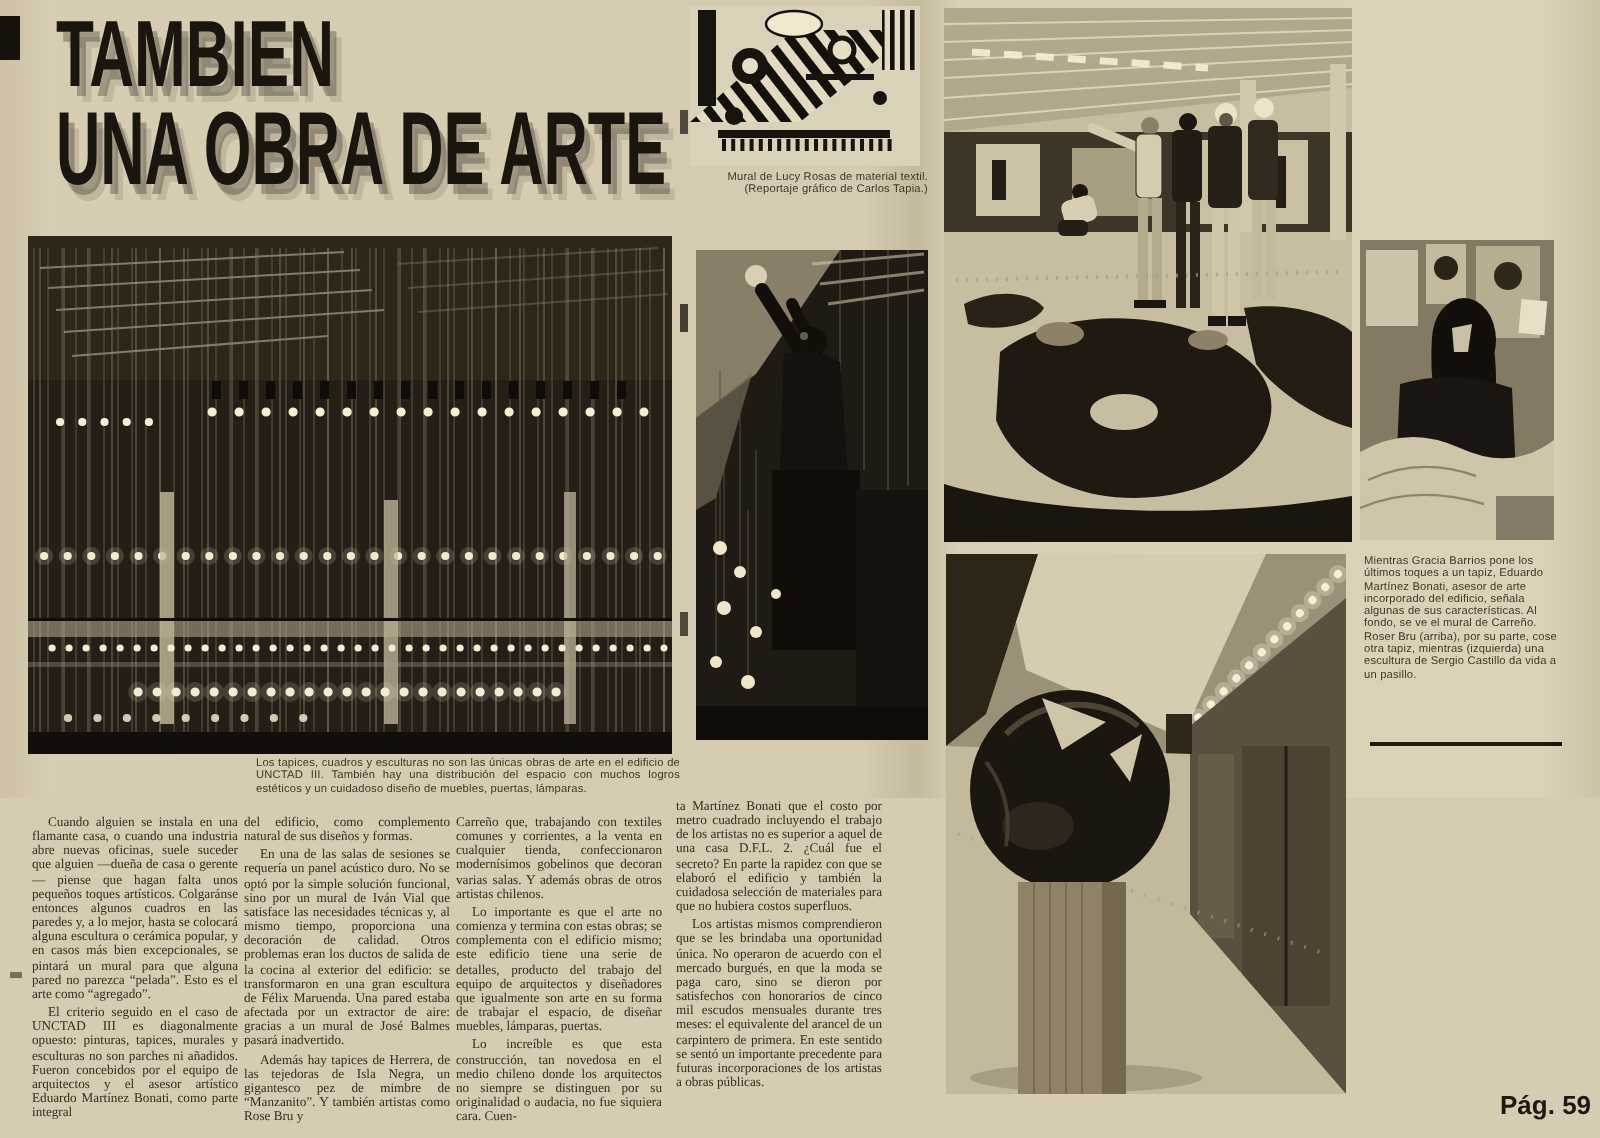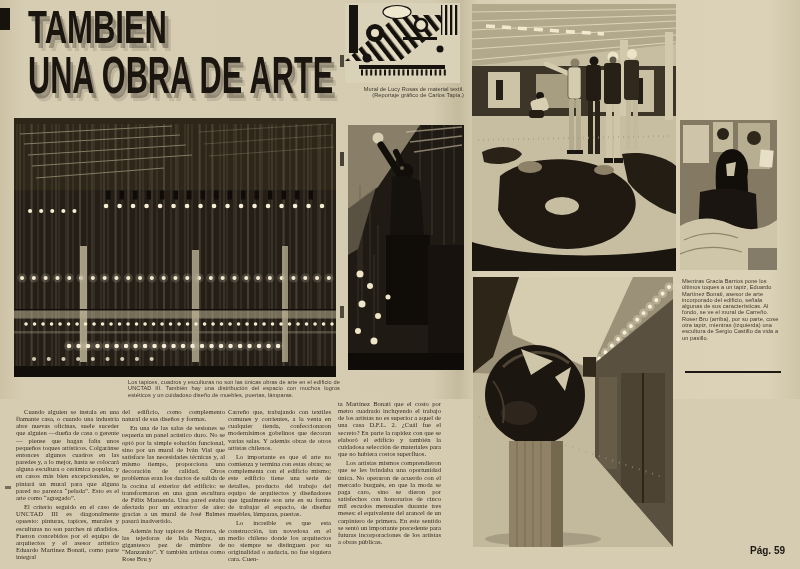--- a/index.html
+++ b/index.html
@@ -30,21 +30,21 @@
   
   .col{position:absolute;top:408px;width:103px;height:158px;overflow:hidden;
        font-size:6.6px;line-height:7.15px;color:#332c22;text-align:justify;}
   .col p{margin:0 0 2px 0;}
   .col p.ind{text-indent:8px;}
   .c1{left:16px;} .c2{left:122px;} .c3{left:228px;}
   .c4{left:338px;top:400px;height:150px;}
 
   .rule{position:absolute;background:#1d1812;}
   .pagenum{position:absolute;left:750px;top:545px;font-family:"Liberation Sans",sans-serif;
-           font-weight:bold;font-size:10px;color:#1d1812;}
+           font-weight:bold;font-size:13px;color:#1d1812;}
 </style>
 </head>
 <body>
 
 <div class="spread">
 
   <div class="edge-mark" style="left:0;top:8px;width:10px;height:22px;"></div>
   <div class="edge-mark" style="left:340px;top:55px;width:4px;height:12px;opacity:.7;"></div>
   <div class="edge-mark" style="left:340px;top:152px;width:4px;height:14px;opacity:.75;"></div>
   <div class="edge-mark" style="left:340px;top:306px;width:4px;height:12px;opacity:.7;"></div>

